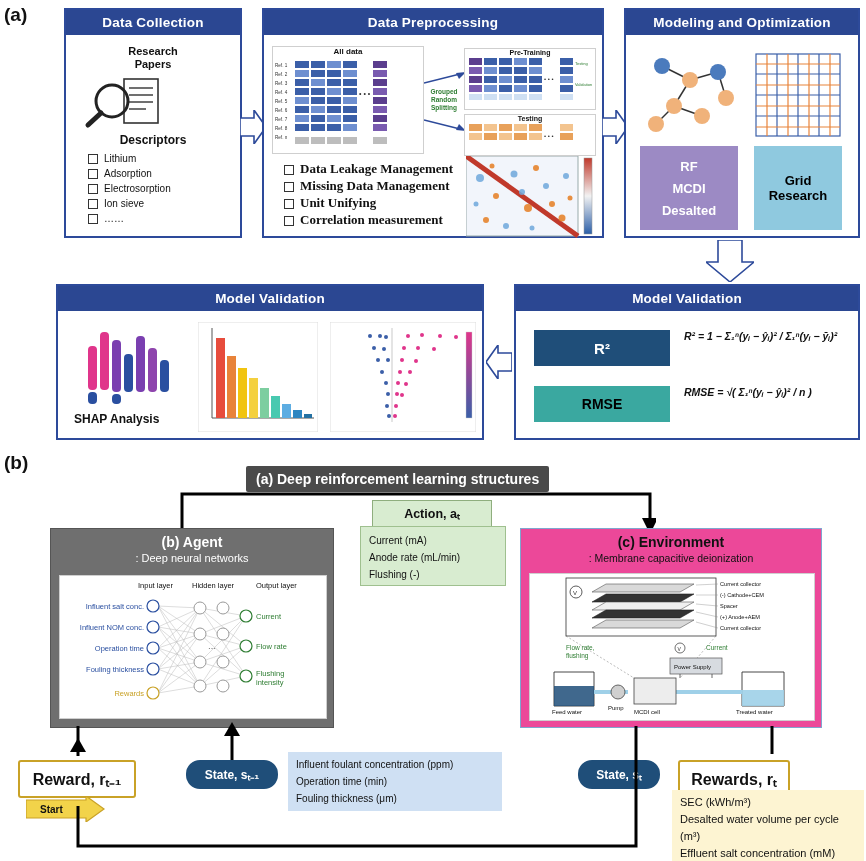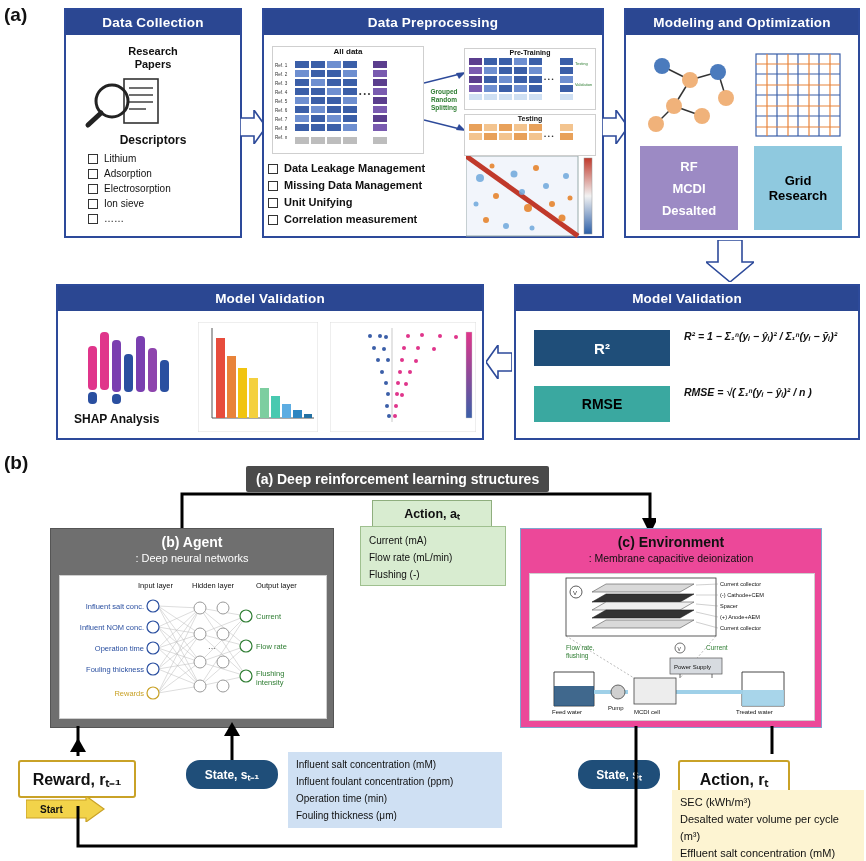--- a/index.html
+++ b/index.html
@@ -200,21 +200,21 @@
       <rect x="4" y="11" width="13" height="7" fill="#f3c48f"></rect>
         <rect x="19" y="11" width="13" height="7" fill="#e8a15a"></rect>
         <rect x="34" y="11" width="13" height="7" fill="#f3c48f"></rect>
         <rect x="49" y="11" width="13" height="7" fill="#e8a15a"></rect>
         <rect x="64" y="11" width="13" height="7" fill="#f3c48f"></rect>
         <rect x="95" y="11" width="13" height="7" fill="#e8a15a"></rect>
       <text x="79" y="16" font-size="6" fill="#333">• • •</text>
     </svg>
   </div>
 
-  <div class="chk" style="position:absolute;left:4px;top:150px;font-weight:bold;font-size:11px;line-height:17px;">
+  <div class="chk" style="position:absolute;left:20px;top:150px;font-weight:bold;font-size:13px;line-height:17px;font-family:Liberation Serif, serif;">
     <div><span class="b"></span><span>Data Leakage Management</span></div>
     <div><span class="b"></span><span>Missing Data Management</span></div>
     <div><span class="b"></span><span>Unit Unifying</span></div>
     <div><span class="b"></span><span>Correlation measurement</span></div>
   </div>
 
   <div style="position:absolute;left:202px;top:146px;">
     <svg width="132" height="86" viewBox="0 0 132 86">
       <rect x="0" y="0" width="112" height="80" fill="#f2f5fb" stroke="#9aa"></rect>
       <g>
@@ -418,21 +418,21 @@
 
 <div style="position:absolute;left:246px;top:466px;">
   <span class="bTitle">(a) Deep reinforcement learning structures</span>
 </div>
 
 <div style="position:absolute;left:372px;top:500px;width:120px;">
   <div class="actionBtn">Action, aₜ</div>
 </div>
 <div class="greenBox" style="position:absolute;left:360px;top:526px;width:146px;height:60px;padding:5px 8px;box-sizing:border-box;line-height:17px;">
   <div>Current (mA)</div>
-  <div>Flow rate (mL/min)</div>
+  <div>Anode rate (mL/min)</div>
   <div>Flushing (-)</div>
 </div>
 
 <div style="position:absolute;left:176px;top:488px;">
   <svg width="480" height="46" viewBox="0 0 480 46">
     <polyline points="6,44 6,6 474,6 474,32" fill="none" stroke="#000" stroke-width="3"></polyline>
     <polygon points="466,30 482,30 474,46" fill="#000"></polygon>
   </svg>
 </div>
 
@@ -604,29 +604,28 @@
 <div style="position:absolute;left:26px;top:796px;">
   <svg width="80" height="26" viewBox="0 0 80 26">
     <polygon points="0,4 60,4 60,0 78,13 60,26 60,22 0,22" fill="#f2d34a" stroke="#c9a227" stroke-width="1.2"></polygon>
     <text x="14" y="17" font-size="10" font-weight="bold" fill="#111" font-family="Liberation Sans">Start</text>
   </svg>
 </div>
 
 <div class="stateBtn" style="position:absolute;left:186px;top:760px;width:92px;box-sizing:border-box;">State, sₜ₋₁</div>
 
 <div class="blueList" style="position:absolute;left:288px;top:752px;width:214px;padding:4px 8px;box-sizing:border-box;line-height:17px;">
-  <div>Influent salt concentration (mM)</div>
   <div>Influent foulant concentration (ppm)</div>
   <div>Operation time (min)</div>
   <div>Fouling thickness (μm)</div>
 </div>
 
 <div class="stateBtn" style="position:absolute;left:578px;top:760px;width:82px;box-sizing:border-box;">State, sₜ</div>
 
-<div class="rewardBtn" style="position:absolute;left:678px;top:760px;width:112px;box-sizing:border-box;">Action, rₜ</div>
+<div class="rewardBtn" style="position:absolute;left:678px;top:760px;width:112px;box-sizing:border-box;">Rewards, rₜ</div>
 
 <div class="yellowList" style="position:absolute;left:672px;top:790px;width:192px;padding:4px 8px;box-sizing:border-box;line-height:17px;">
   <div>SEC (kWh/m³)</div>
   <div>Desalted water volume per cycle (m³)</div>
   <div>Effluent salt concentration (mM)</div>
 </div>
 
 <div style="position:absolute;left:46px;top:720px;">
   <svg width="790" height="136" viewBox="0 0 790 136">
 

